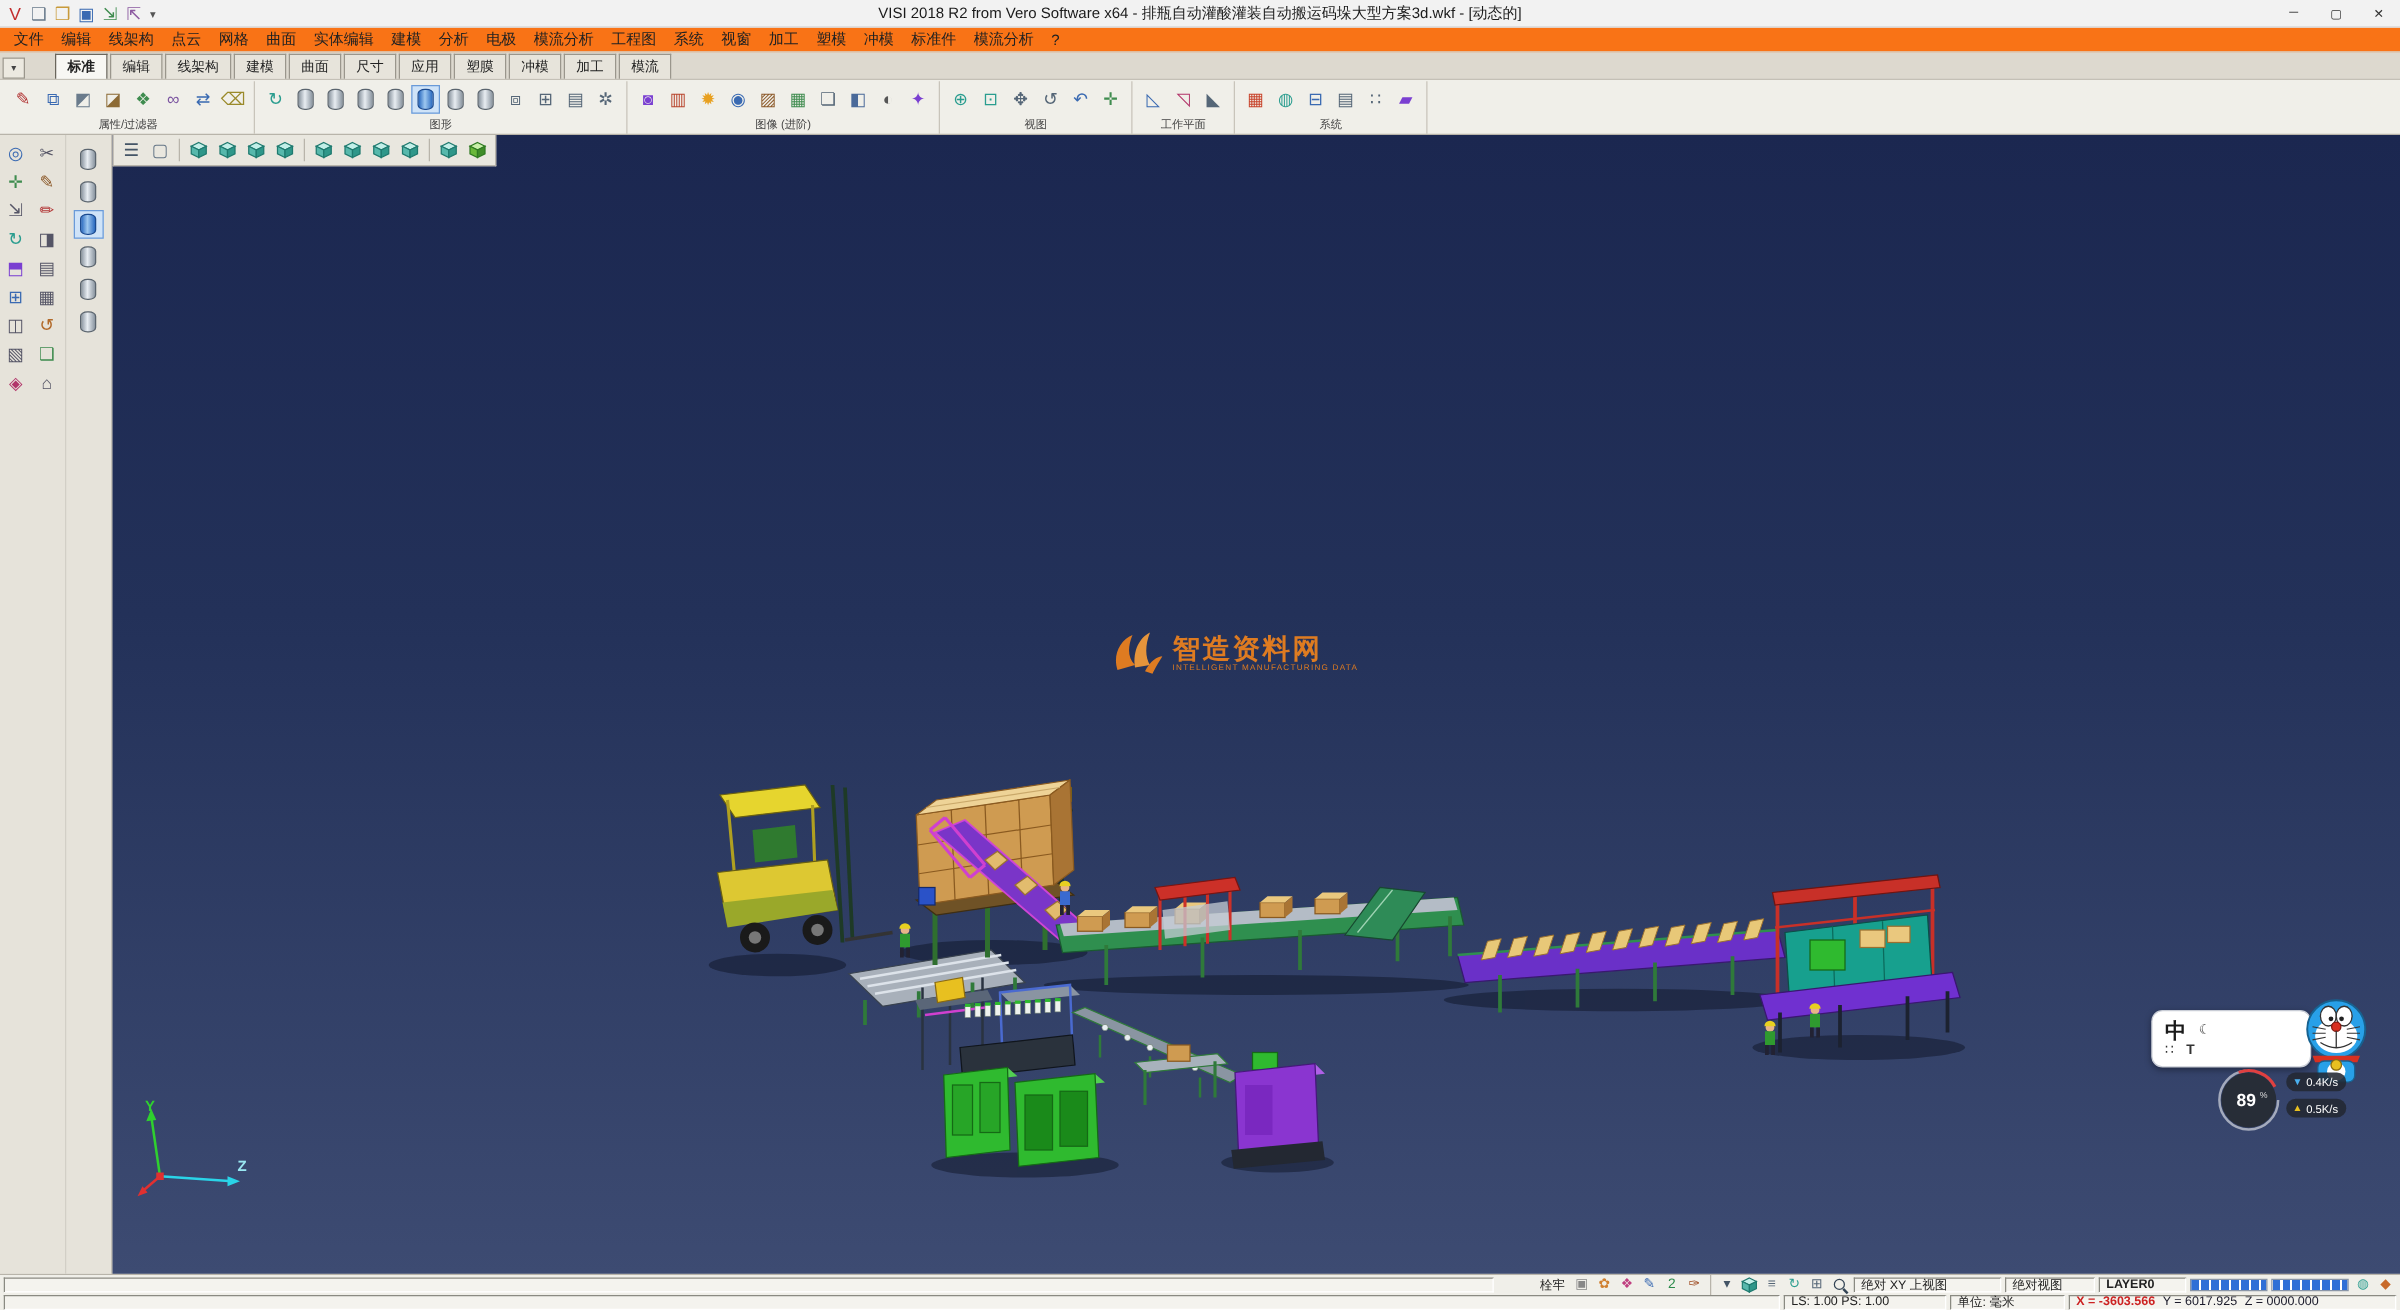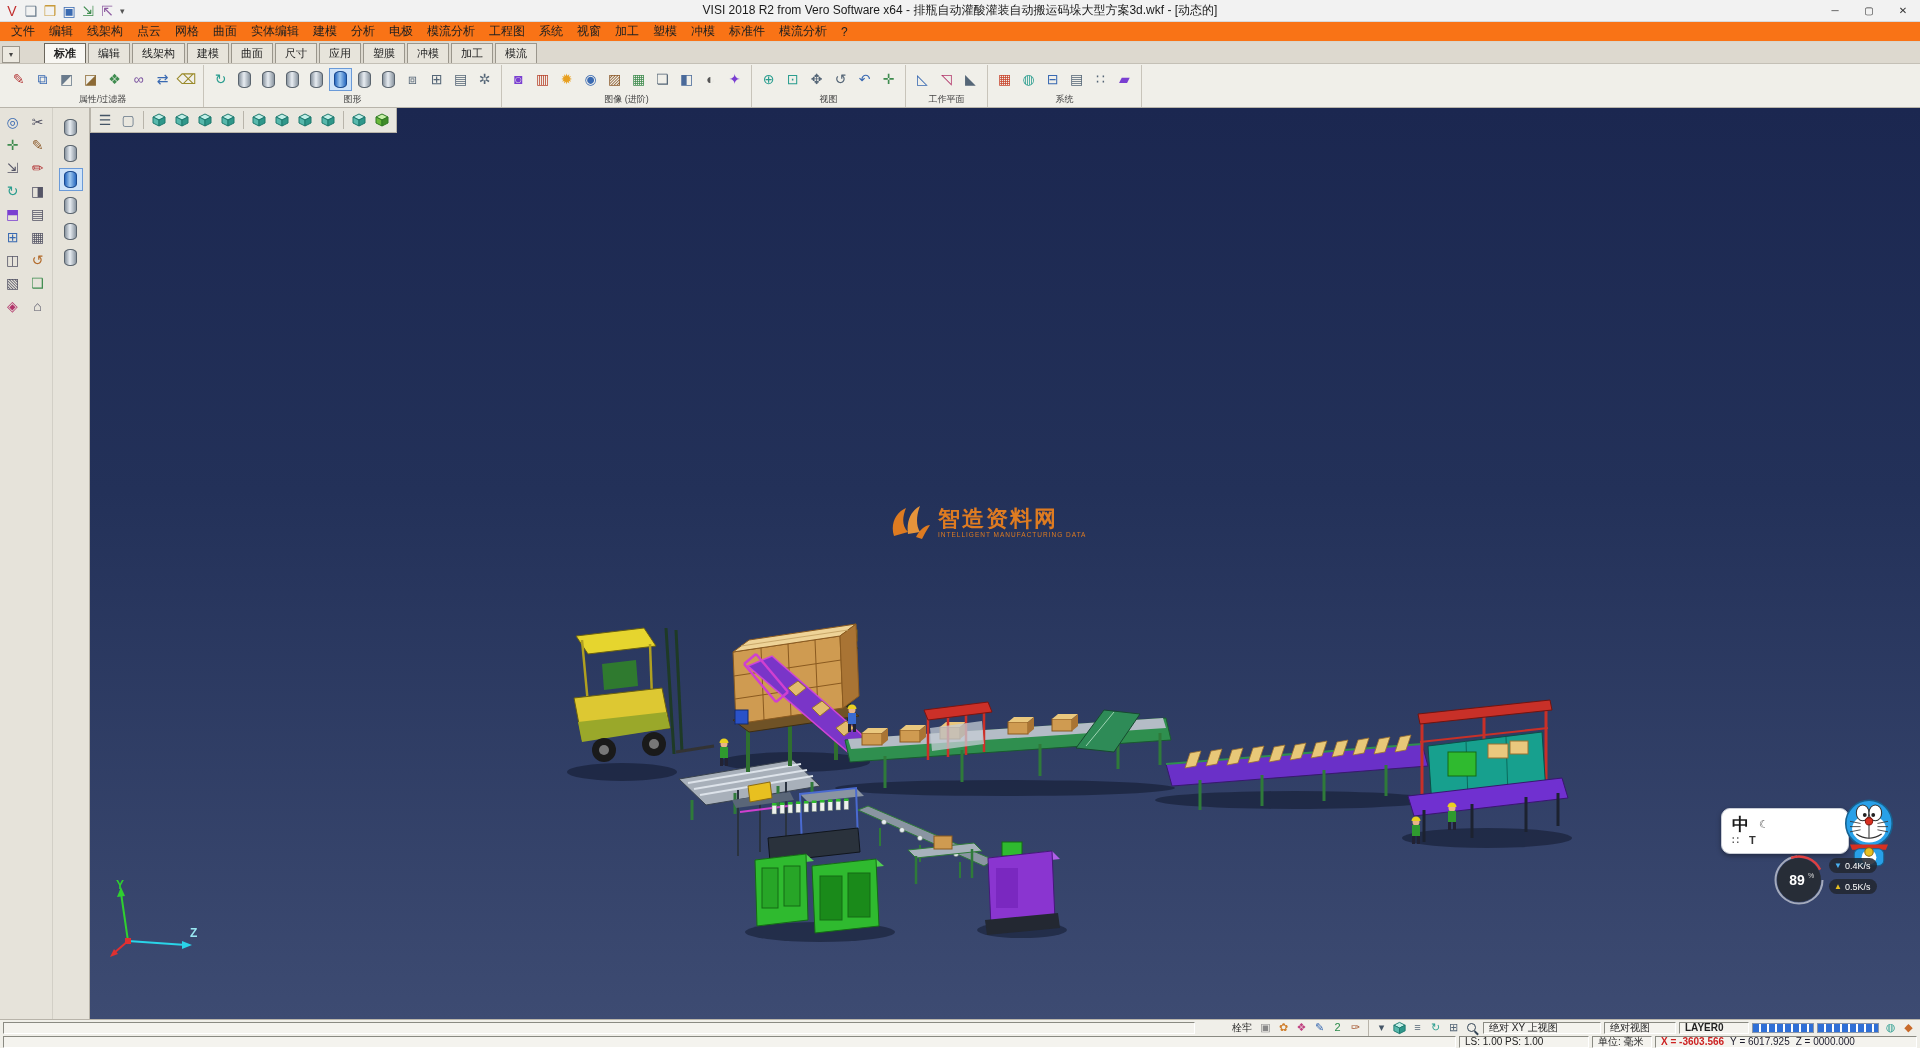--- a/index.html
+++ b/index.html
@@ -902,21 +902,21 @@
         <button type="button" class="icon-btn">
           <span class="glyph" style="color: rgb(200, 106, 42);">◆</span>
         </button>
       </div>
   </div>
   <div class="st-row st-row2">
     <div class="sunken grow"></div>
     <div class="sunken" style="width:130px">
         <span>LS: 1.00 PS: 1.00</span>
       </div>
-    <div class="sunken" style="width:60px">
+    <div class="sunken" style="width:92px">
         <span>单位: 毫米</span>
       </div>
     <div class="sunken" style="width:262px;gap:6px">
       <span class="coord-x">X = -3603.566</span>
       <span class="coord-y">Y = 6017.925</span>
       <span class="coord-z">Z = 0000.000</span>
     </div>
   </div>
 </div>
 

